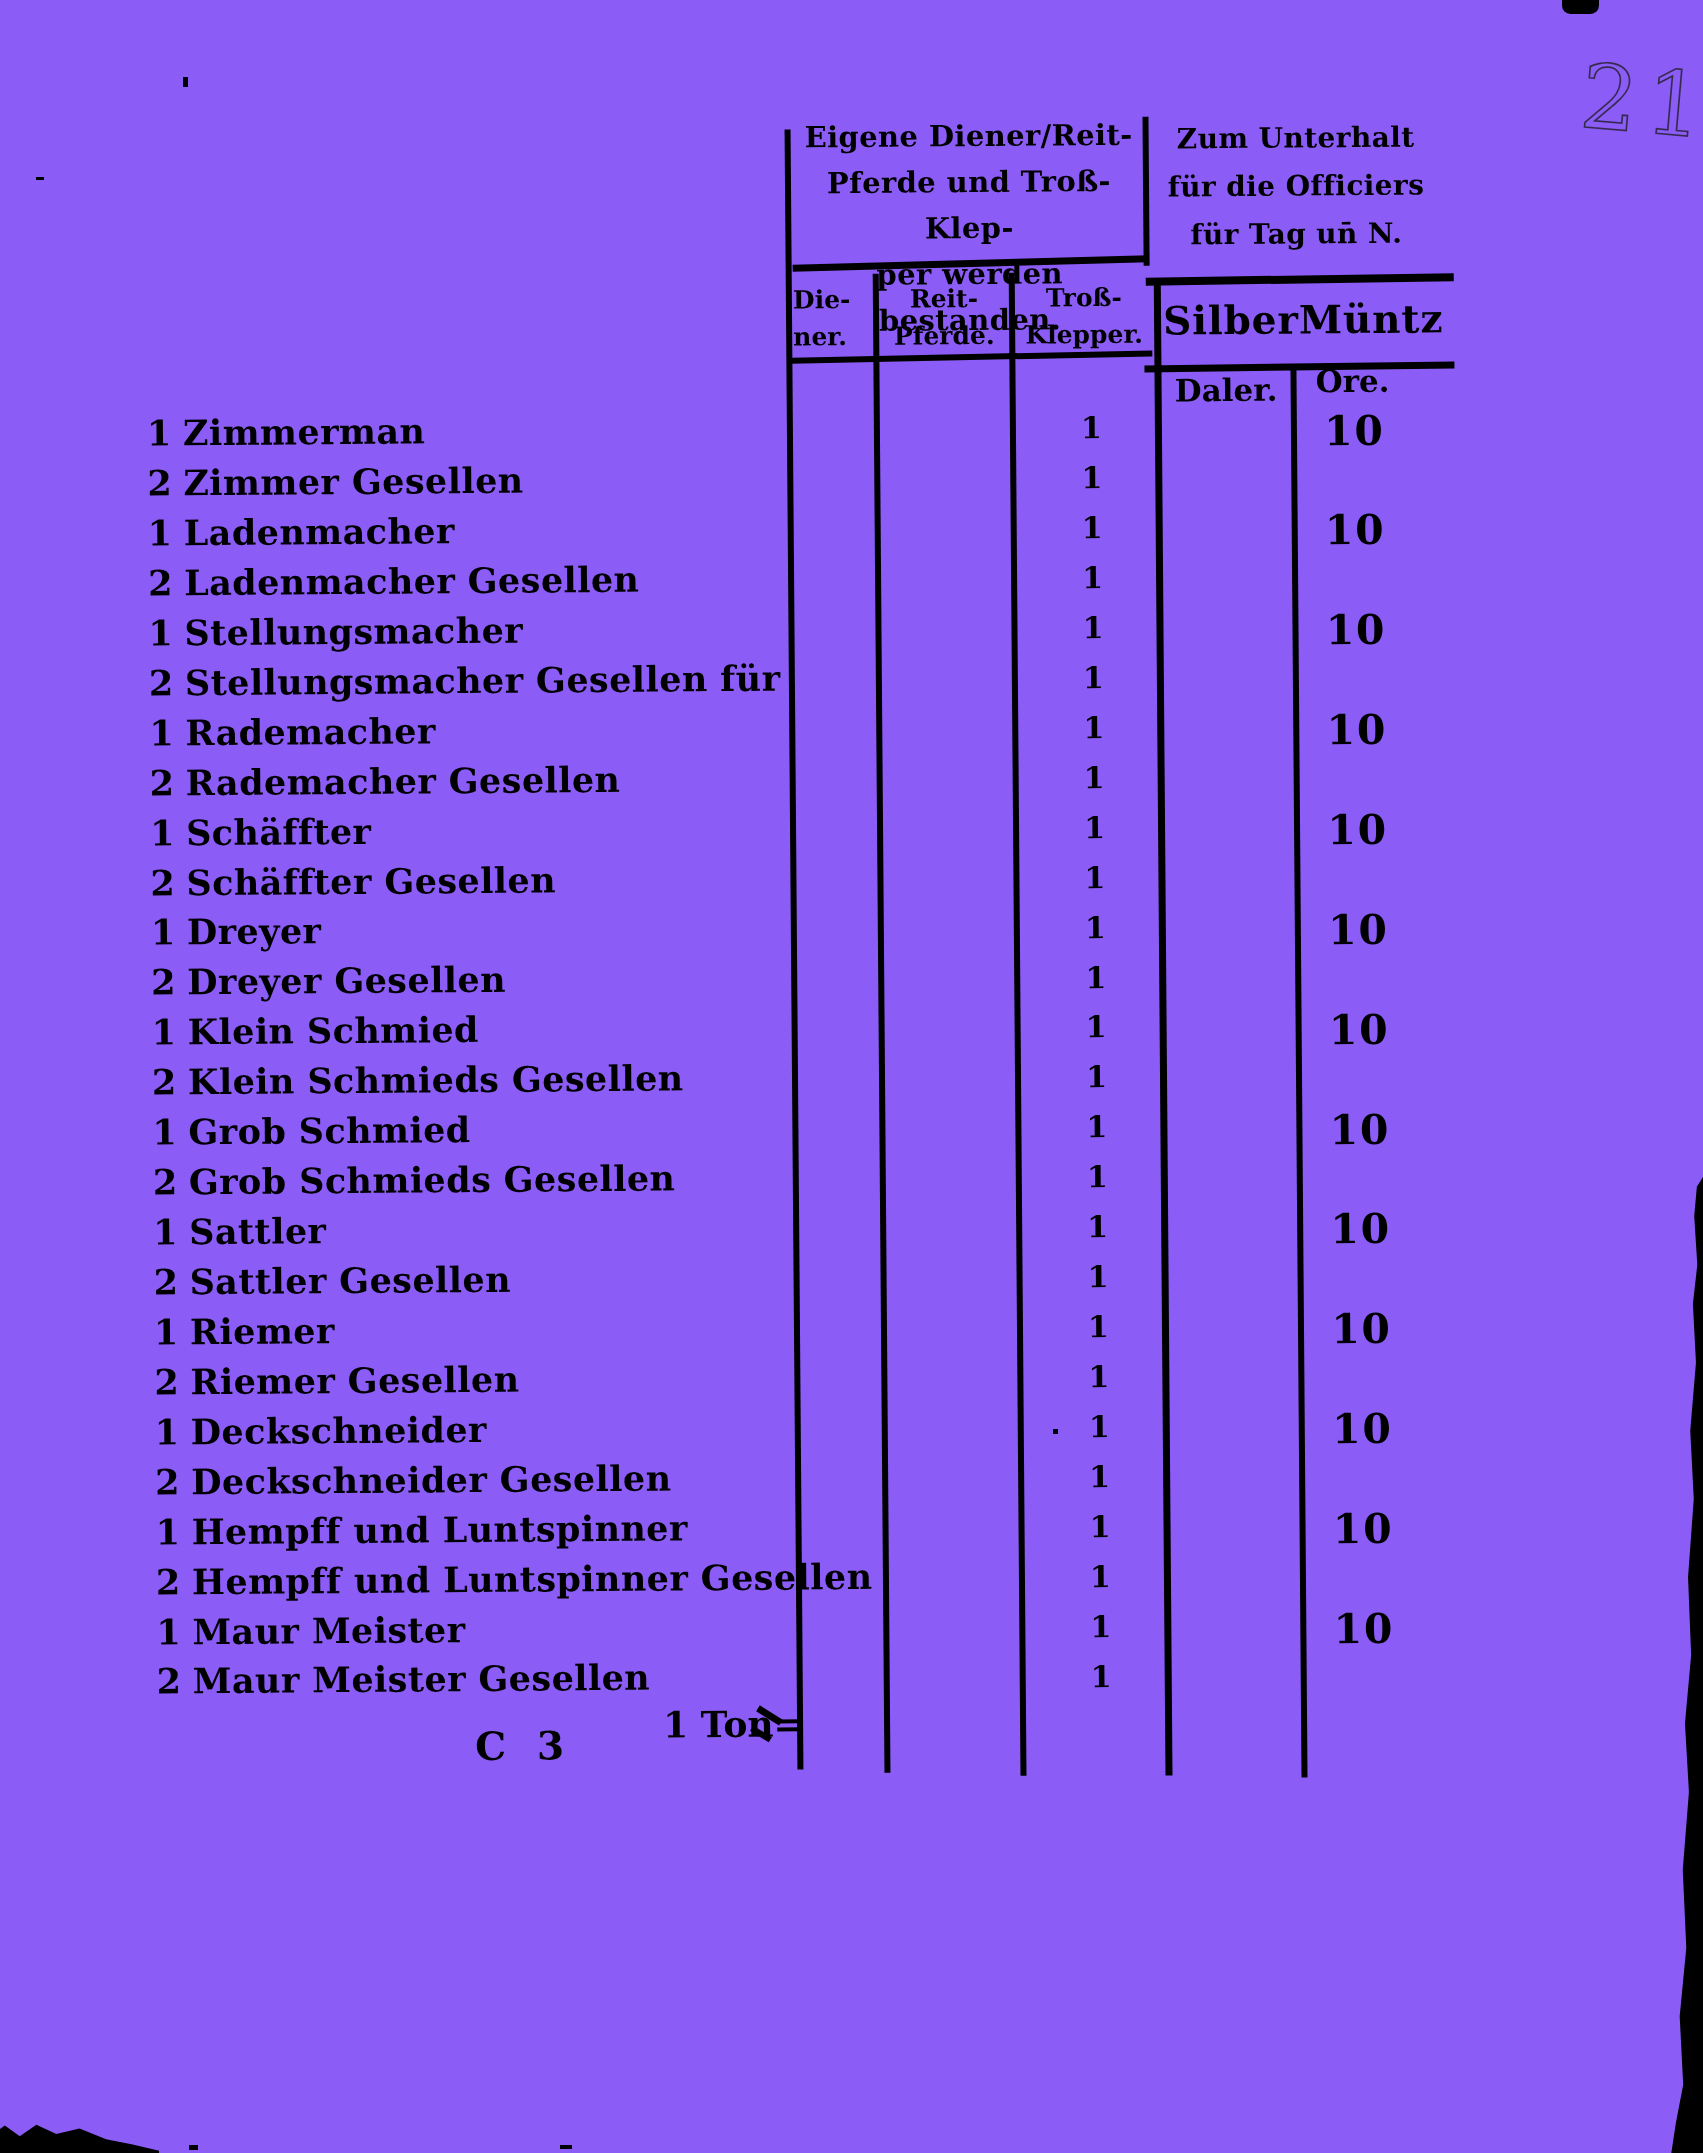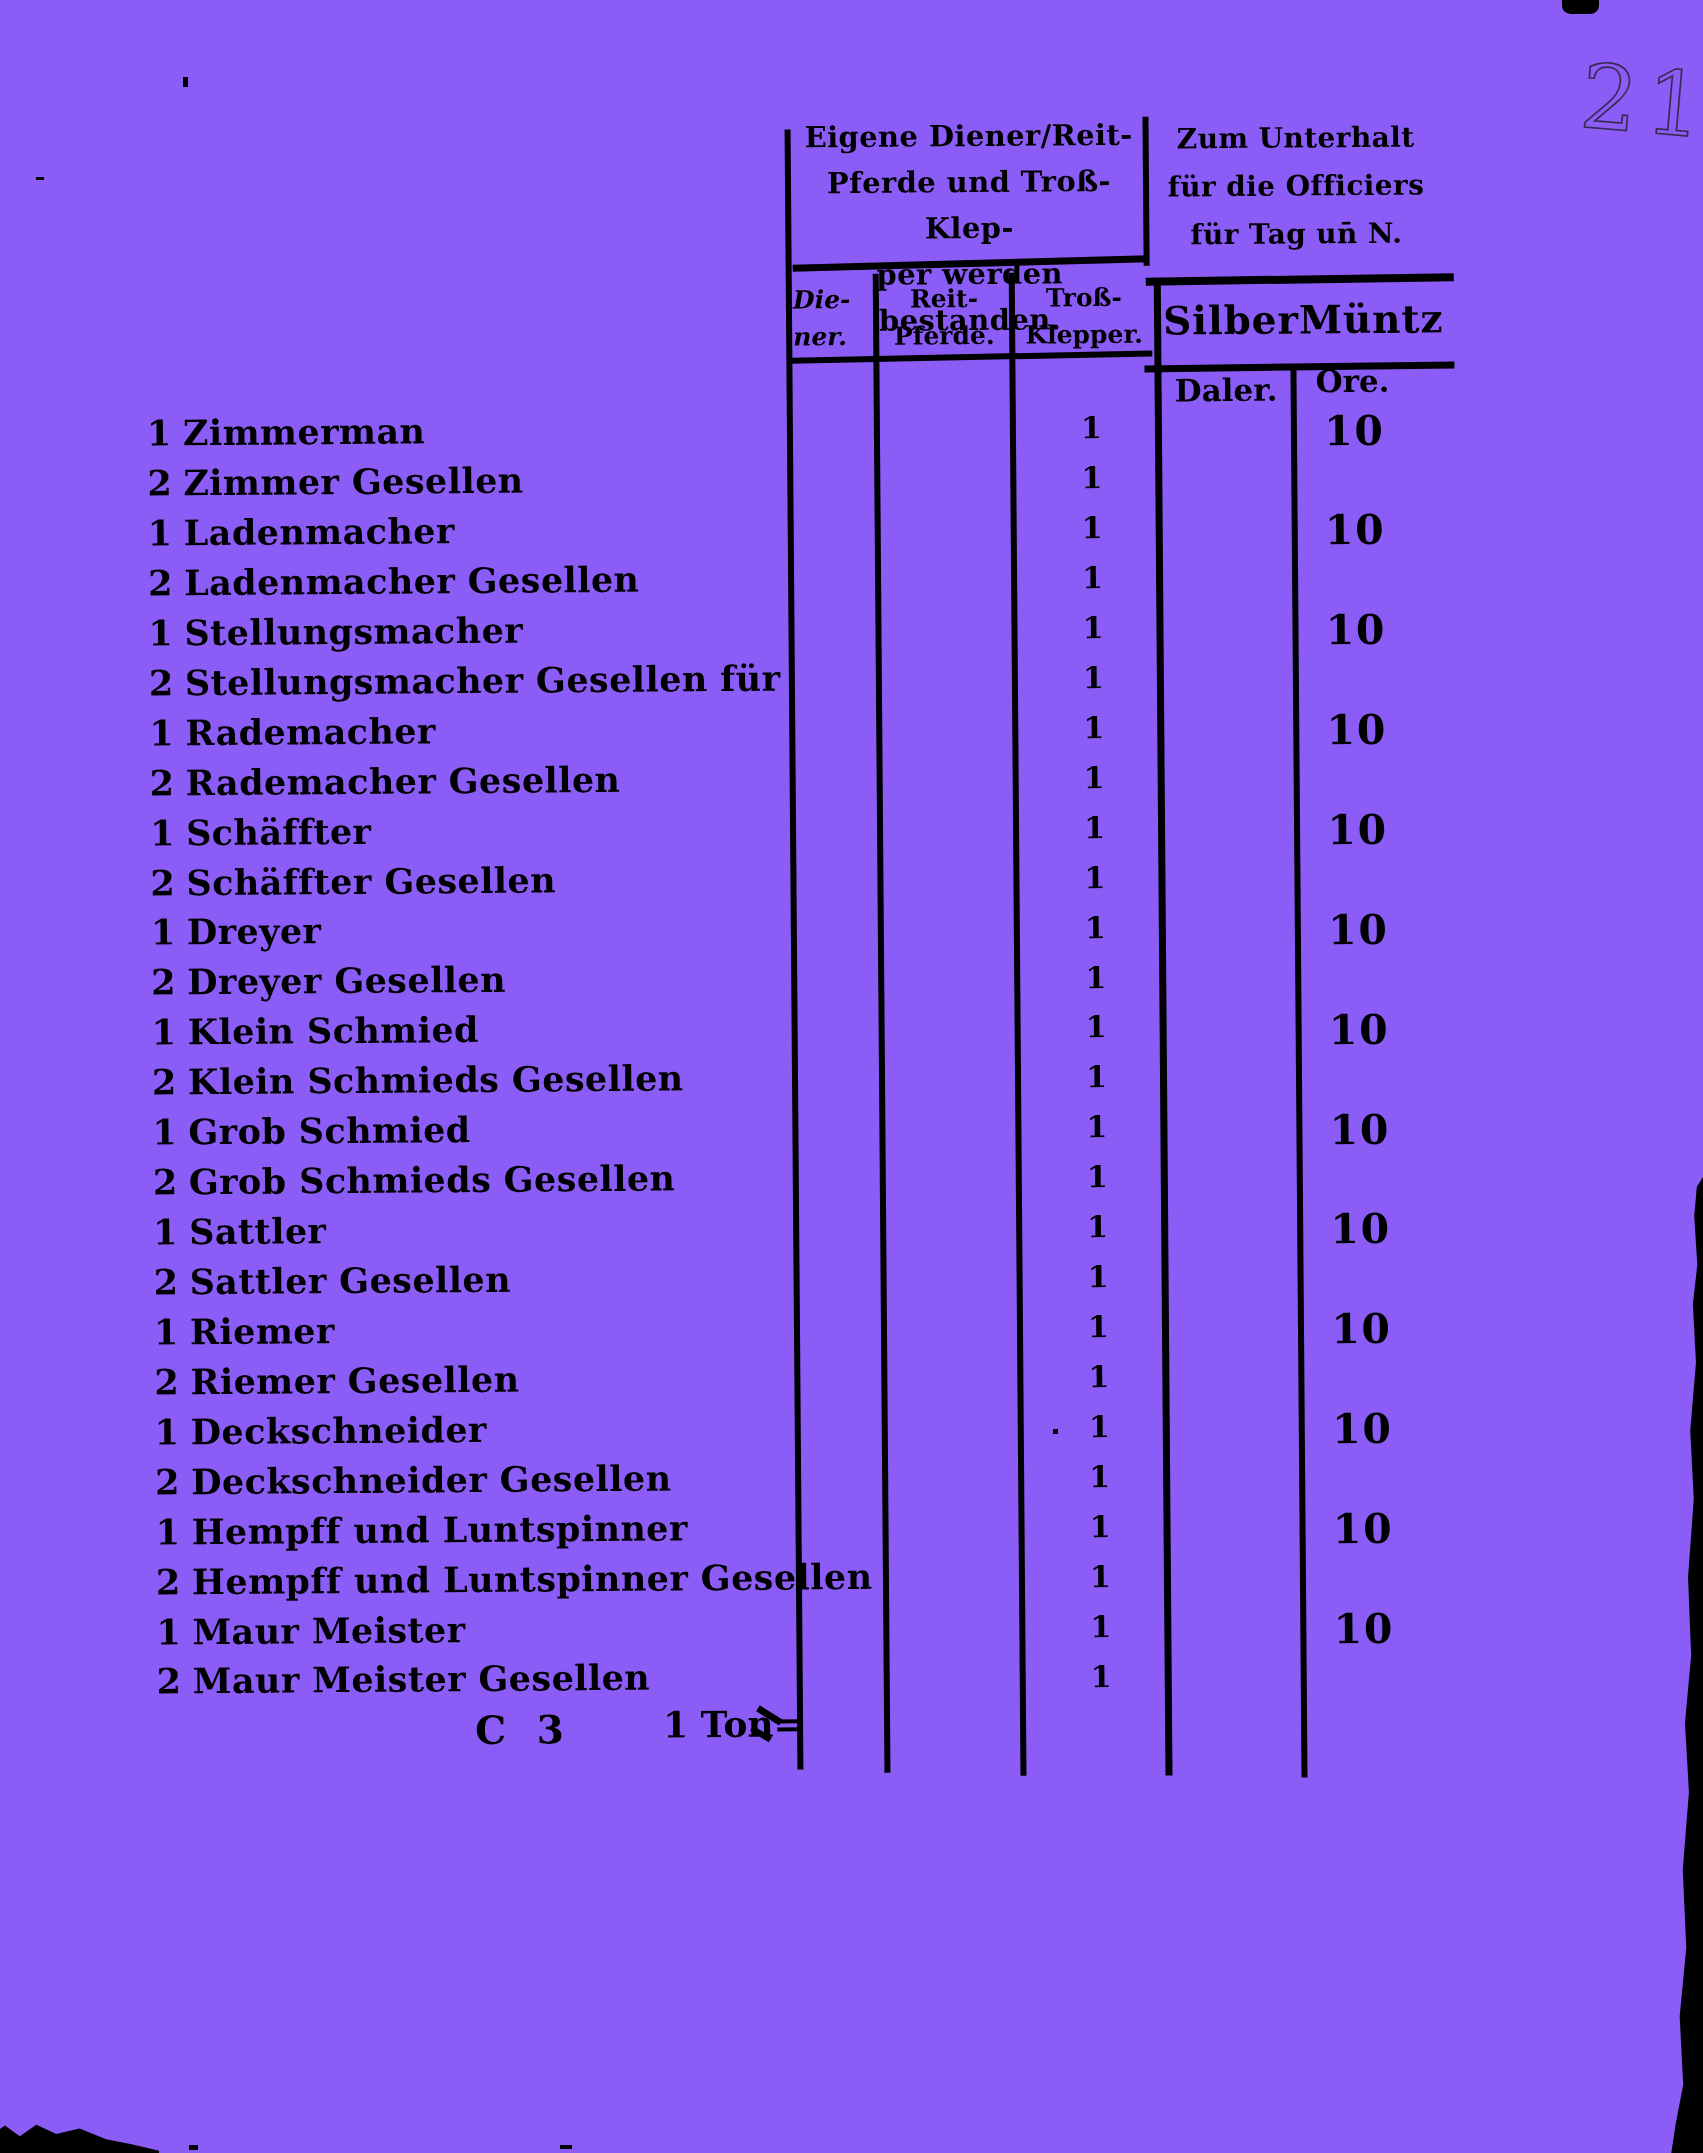--- a/index.html
+++ b/index.html
@@ -19,21 +19,21 @@
   .silber{font-size:39px;letter-spacing:0.9px;}
   .money-sub{font-size:31px;}
   
   .trade-row{position:absolute;left:152px;height:46px;white-space:nowrap;
     font-size:35px;font-weight:700;letter-spacing:0.4px;}
   .trade-row .cnt{display:inline-block;width:36px;}
   .cell{position:absolute;font-weight:700;text-align:center;}
   .cell.tk{left:1078px;width:37px;font-size:30px;}
   .cell.oe{left:1322px;width:75px;font-size:41px;letter-spacing:1.7px;}
   .foot{position:absolute;font-weight:700;white-space:nowrap;}
-  .sig{font-size:39px;letter-spacing:8.5px;}
+  .sig{font-size:39px;letter-spacing:8.5px;margin-top:16px;}
   .catch{font-size:36px;}
   
   .artifact{position:absolute;background:#000;}
   .handwritten{
     position:absolute;left:1581px;top:51px;width:170px;
     font-size:89px;font-family:"DejaVu Serif",serif;font-weight:400;
     color:transparent;-webkit-text-stroke:1.7px #1a1a1a;
     letter-spacing:8.5px;transform:rotate(5deg);opacity:.75;
   }
   .gutter{
@@ -68,21 +68,21 @@
       <div>Eigene Diener/Reit-</div>
       <div>Pferde und Troß-Klep-</div>
       <div>per werden bestanden.</div>
     </div>
     <div class="hdr hdr-group" style="left:1160px;top:118px;width:286px;font-size:28px;line-height:48px;">
       <div>Zum Unterhalt</div>
       <div>für die Officiers</div>
       <div>für Tag un̄ N.</div>
     </div>
 
-    <div class="hdr subhdr" style="left:799px;top:281px;width:78px;text-align:left;font-style:italic;">
+    <div class="hdr subhdr" style="left:799px;top:281px;width:78px;text-align:left;">
       <div>Die-</div>
       <div>ner.</div>
     </div>
     <div class="hdr subhdr" style="left:886px;top:281px;width:128px;">
       <div>Reit-</div>
       <div>Pferde.</div>
     </div>
     <div class="hdr subhdr" style="left:1022px;top:281px;width:136px;">
       <div>Troß-</div>
       <div>Klepper.</div>

